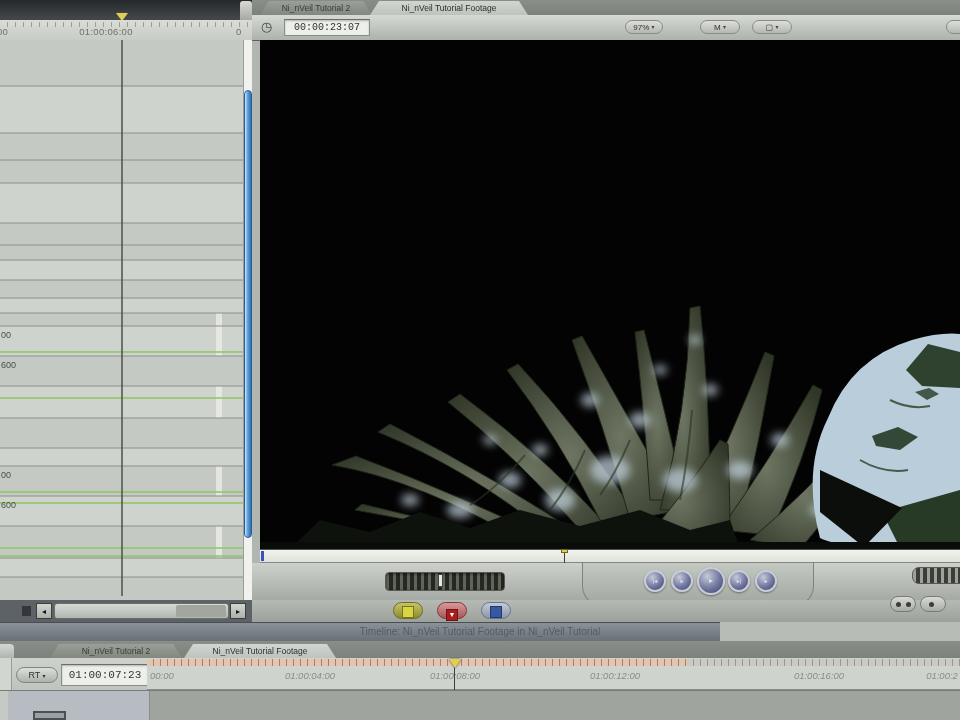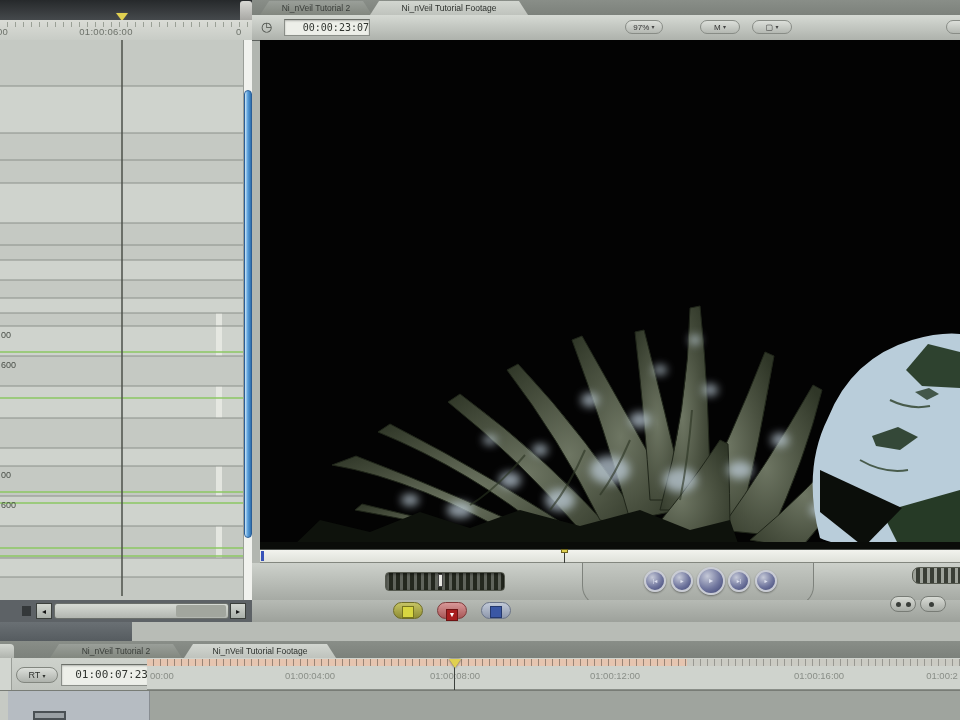--- a/index.html
+++ b/index.html
@@ -41,21 +41,21 @@
   #canvas-win{left:252px;top:0;width:708px;height:622px;background:#b2b6b0;overflow:hidden;}
   .tabbar{background:linear-gradient(#898e88,#7c817b);}
   #canvas-tabbar{left:0;top:0;width:708px;height:15px;}
   .tab{position:absolute;top:1px;height:14px;font-size:8.5px;line-height:14px;text-align:center;
     color:#2c302c;clip-path:polygon(0 100%,9px 0,calc(100% - 9px) 0,100% 100%);white-space:nowrap;overflow:hidden;}
   .tab.inactive{background:linear-gradient(#9a9f99,#82877f);color:#383c38;}
   .tab.active{background:linear-gradient(#d2d6d0,#bfc3bd);}
   #canvas-toolbar{left:0;top:15px;width:708px;height:25px;background:linear-gradient(#d6dad4,#aeb2ac);border-bottom:1px solid #5c605c;}
   .clock{left:9px;top:4px;width:15px;height:15px;font-size:13px;line-height:15px;color:#4a4e48;}
   .tc-box{background:#edefe9;border:1px solid #8a8e88;border-top-color:#6a6e68;box-shadow:inset 0 1px 2px rgba(0,0,0,.25);
-    font-size:10px;color:#30342f;text-align:right;}
+    font-size:10px;color:#30342f;text-align:center;font-family:Liberation Mono, monospace;}
   #canvas-tc{left:32px;top:4px;width:84px;height:15px;line-height:15px;}
   .oval-btn{position:absolute;height:14px;border-radius:8px;background:linear-gradient(#dcdfda,#b4b8b2);
     border:1px solid #888c86;box-sizing:border-box;font-size:8px;color:#333;text-align:center;line-height:12px;white-space:nowrap;}
   .oval-btn .arr{font-size:6px;vertical-align:1px;color:#444;}
   #video{left:8px;top:40px;width:700px;height:509px;background:#000;display:block;}
   #scrubber{left:8px;top:549px;width:700px;height:14px;background:linear-gradient(#f2f3ee,#dfe1da);
     border-top:1px solid #4c504c;border-bottom:1px solid #83877f;box-sizing:border-box;}
   #scrub-in{left:9px;top:551px;width:3px;height:10px;background:#3752b8;}
   #scrub-playhead{left:312px;top:549px;width:1px;height:14px;background:#3a3d38;}
   #scrub-playhead-nub{left:309px;top:549px;width:7px;height:4px;background:var(--yellow);border:1px solid #6d6420;box-sizing:border-box;}
@@ -98,21 +98,21 @@
   #tl-toolbar{left:0;top:17px;width:960px;height:32px;background:linear-gradient(#ced2cc,#c0c4be);}
   #tl-leftedge{left:0;top:17px;width:12px;height:62px;background:#d2d6d0;border-right:1px solid #9a9e98;box-sizing:border-box;}
   #rt-btn{left:16px;top:26px;width:42px;height:16px;border-radius:9px;background:linear-gradient(#dcdfda,#aeb2ac);
     border:1px solid #82867f;box-sizing:border-box;font-size:9px;color:#2e322e;text-align:center;line-height:14px;}
   #tl-tc{left:61px;top:23px;width:86px;height:20px;line-height:20px;font-size:11px;}
   #tl-ruler{left:147px;top:17px;width:813px;height:32px;background:#cfd3cd;border-bottom:1px solid #8a8e88;box-sizing:border-box;}
   #render-pink{left:147px;top:18px;width:540px;height:7px;background:var(--pink);
     background-image:repeating-linear-gradient(90deg,transparent 0 6px,rgba(90,80,70,.55) 6px 7px);}
   #render-gray{left:687px;top:18px;width:273px;height:7px;background:#cbcbc3;
     background-image:repeating-linear-gradient(90deg,transparent 0 6px,rgba(90,90,85,.45) 6px 7px);}
-  .tl-tick{position:absolute;top:29px;transform:translateX(-50%);font-size:9.5px;color:#898e87;white-space:nowrap;}
+  .tl-tick{position:absolute;top:29px;transform:translateX(-50%);font-size:9.5px;color:#898e87;white-space:nowrap;font-style:italic;}
   .tl-tick.left{transform:none;}
   #tl-playhead-head{left:449px;top:18px;width:0;height:0;border-left:6px solid transparent;border-right:6px solid transparent;
     border-top:9px solid var(--yellow);filter:drop-shadow(0 0 1px #444);}
   #tl-playhead-line{left:454px;top:26px;width:1px;height:36px;background:#3c403c;}
   #tl-tracks{left:0;top:49px;width:960px;height:30px;background:#9fa49e;border-top:1px solid #787c76;box-sizing:border-box;}
   #tl-trackhead{left:8px;top:50px;width:142px;height:29px;background:#b6bcc2;border-right:1px solid #888d92;box-sizing:border-box;}
   #tl-trackedge{left:0;top:50px;width:8px;height:29px;background:#c6cac4;}
   #tl-box{left:33px;top:70px;width:33px;height:9px;border:2px solid #4a5054;background:#9aa0a4;box-sizing:border-box;}
 </style>
 </head>
@@ -295,20 +295,23 @@
     <div class="mini-oval" style="left:638px">
         <i style="left:5px"></i>
         <i style="left:15px"></i>
       </div>
     <div class="mini-oval" style="left:668px">
         <i style="left:8px"></i>
       </div>
   </div>
 
   <div id="tl-titlebar-left" class="abs"></div>
+  <div id="tl-titlebar" class="abs">
+    <span>Timeline: Ni_nVeil Tutorial Footage in Ni_nVeil Tutorial</span>
+  </div>
 
   <div id="tl-win" class="abs">
     <div id="tl-tabbar" class="abs tabbar">
       <div id="tl-notch" class="abs"></div>
       <div class="tab inactive" style="left:50px;width:132px;top:3px">
         <span>Ni_nVeil Tutorial 2</span>
       </div>
       <div class="tab active" style="left:184px;width:152px;top:3px">
         <span>Ni_nVeil Tutorial Footage</span>
       </div>

